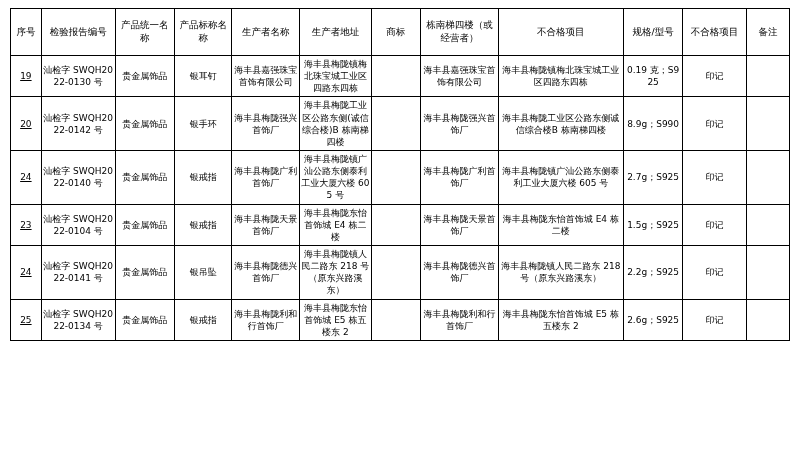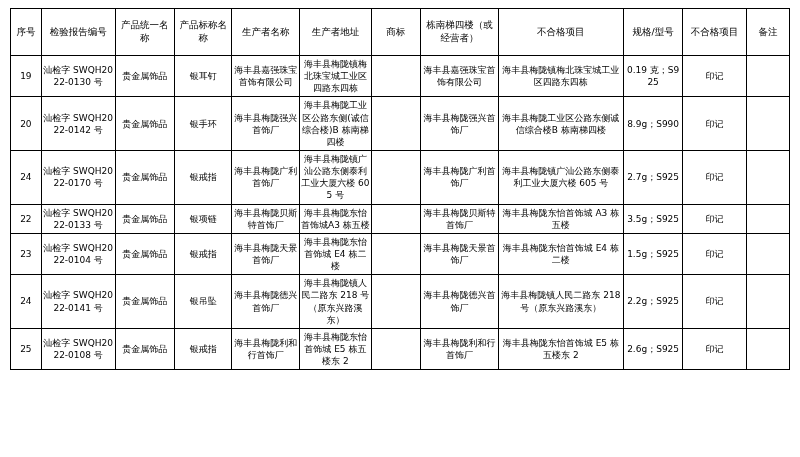--- a/index.html
+++ b/index.html
@@ -49,21 +49,21 @@
   .c3  { width: 56px; }
   .c4  { width: 66px; }
   .c5  { width: 70px; }
   .c6  { width: 48px; }
   .c7  { width: 76px; }
   .c8  { width: 122px; }
   .c9  { width: 58px; }
   .c10 { width: 62px; }
   .c11 { width: 42px; }
   td.spec { font-size: 8.5px; letter-spacing: 0; }
-  td.idx  { font-size: 10px; }
+  td.idx  { font-size: 10px; text-decoration: underline; }
   td.code { font-size: 9px; }
 </style>
 </head>
 <body>
 
 <div class="sheet">
   <table class="report">
     <colgroup>
       <col class="c0">
         <col class="c1">
@@ -118,43 +118,29 @@
         <td>海丰县梅陇工业区公路东侧(诚信综合楼)B 栋南梯四楼</td>
         <td></td>
         <td>海丰县梅陇强兴首饰厂</td>
         <td>海丰县梅陇工业区公路东侧诚信综合楼B 栋南梯四楼</td>
         <td class="spec">8.9g；S990</td>
         <td>印记</td>
         <td></td>
       </tr>
       <tr>
         <td class="idx">24</td>
-        <td class="code">汕检字 SWQH2022-0170 号</td>
+        <td class="code">汕检字 SWQH2022-0140 号</td>
         <td>贵金属饰品</td>
         <td>银戒指</td>
         <td>海丰县梅陇广利首饰厂</td>
         <td>海丰县梅陇镇广汕公路东侧泰利工业大厦六楼 605 号</td>
         <td></td>
         <td>海丰县梅陇广利首饰厂</td>
         <td>海丰县梅陇镇广汕公路东侧泰利工业大厦六楼 605 号</td>
         <td class="spec">2.7g；S925</td>
-        <td>印记</td>
-        <td></td>
-      </tr>
-      <tr>
-        <td class="idx">22</td>
-        <td class="code">汕检字 SWQH2022-0133 号</td>
-        <td>贵金属饰品</td>
-        <td>银项链</td>
-        <td>海丰县梅陇贝斯特首饰厂</td>
-        <td>海丰县梅陇东怡首饰城A3 栋五楼</td>
-        <td></td>
-        <td>海丰县梅陇贝斯特首饰厂</td>
-        <td>海丰县梅陇东怡首饰城 A3 栋五楼</td>
-        <td class="spec">3.5g；S925</td>
         <td>印记</td>
         <td></td>
       </tr>
       <tr>
         <td class="idx">23</td>
         <td class="code">汕检字 SWQH2022-0104 号</td>
         <td>贵金属饰品</td>
         <td>银戒指</td>
         <td>海丰县梅陇天景首饰厂</td>
         <td>海丰县梅陇东怡首饰城 E4 栋二楼</td>
@@ -174,21 +160,21 @@
         <td>海丰县梅陇镇人民二路东 218 号（原东兴路溪东）</td>
         <td></td>
         <td>海丰县梅陇德兴首饰厂</td>
         <td>海丰县梅陇镇人民二路东 218 号（原东兴路溪东）</td>
         <td class="spec">2.2g；S925</td>
         <td>印记</td>
         <td></td>
       </tr>
       <tr>
         <td class="idx">25</td>
-        <td class="code">汕检字 SWQH2022-0108 号</td>
+        <td class="code">汕检字 SWQH2022-0134 号</td>
         <td>贵金属饰品</td>
         <td>银戒指</td>
         <td>海丰县梅陇利和行首饰厂</td>
         <td>海丰县梅陇东怡首饰城 E5 栋五楼东 2</td>
         <td></td>
         <td>海丰县梅陇利和行首饰厂</td>
         <td>海丰县梅陇东怡首饰城 E5 栋五楼东 2</td>
         <td class="spec">2.6g；S925</td>
         <td>印记</td>
         <td></td>

